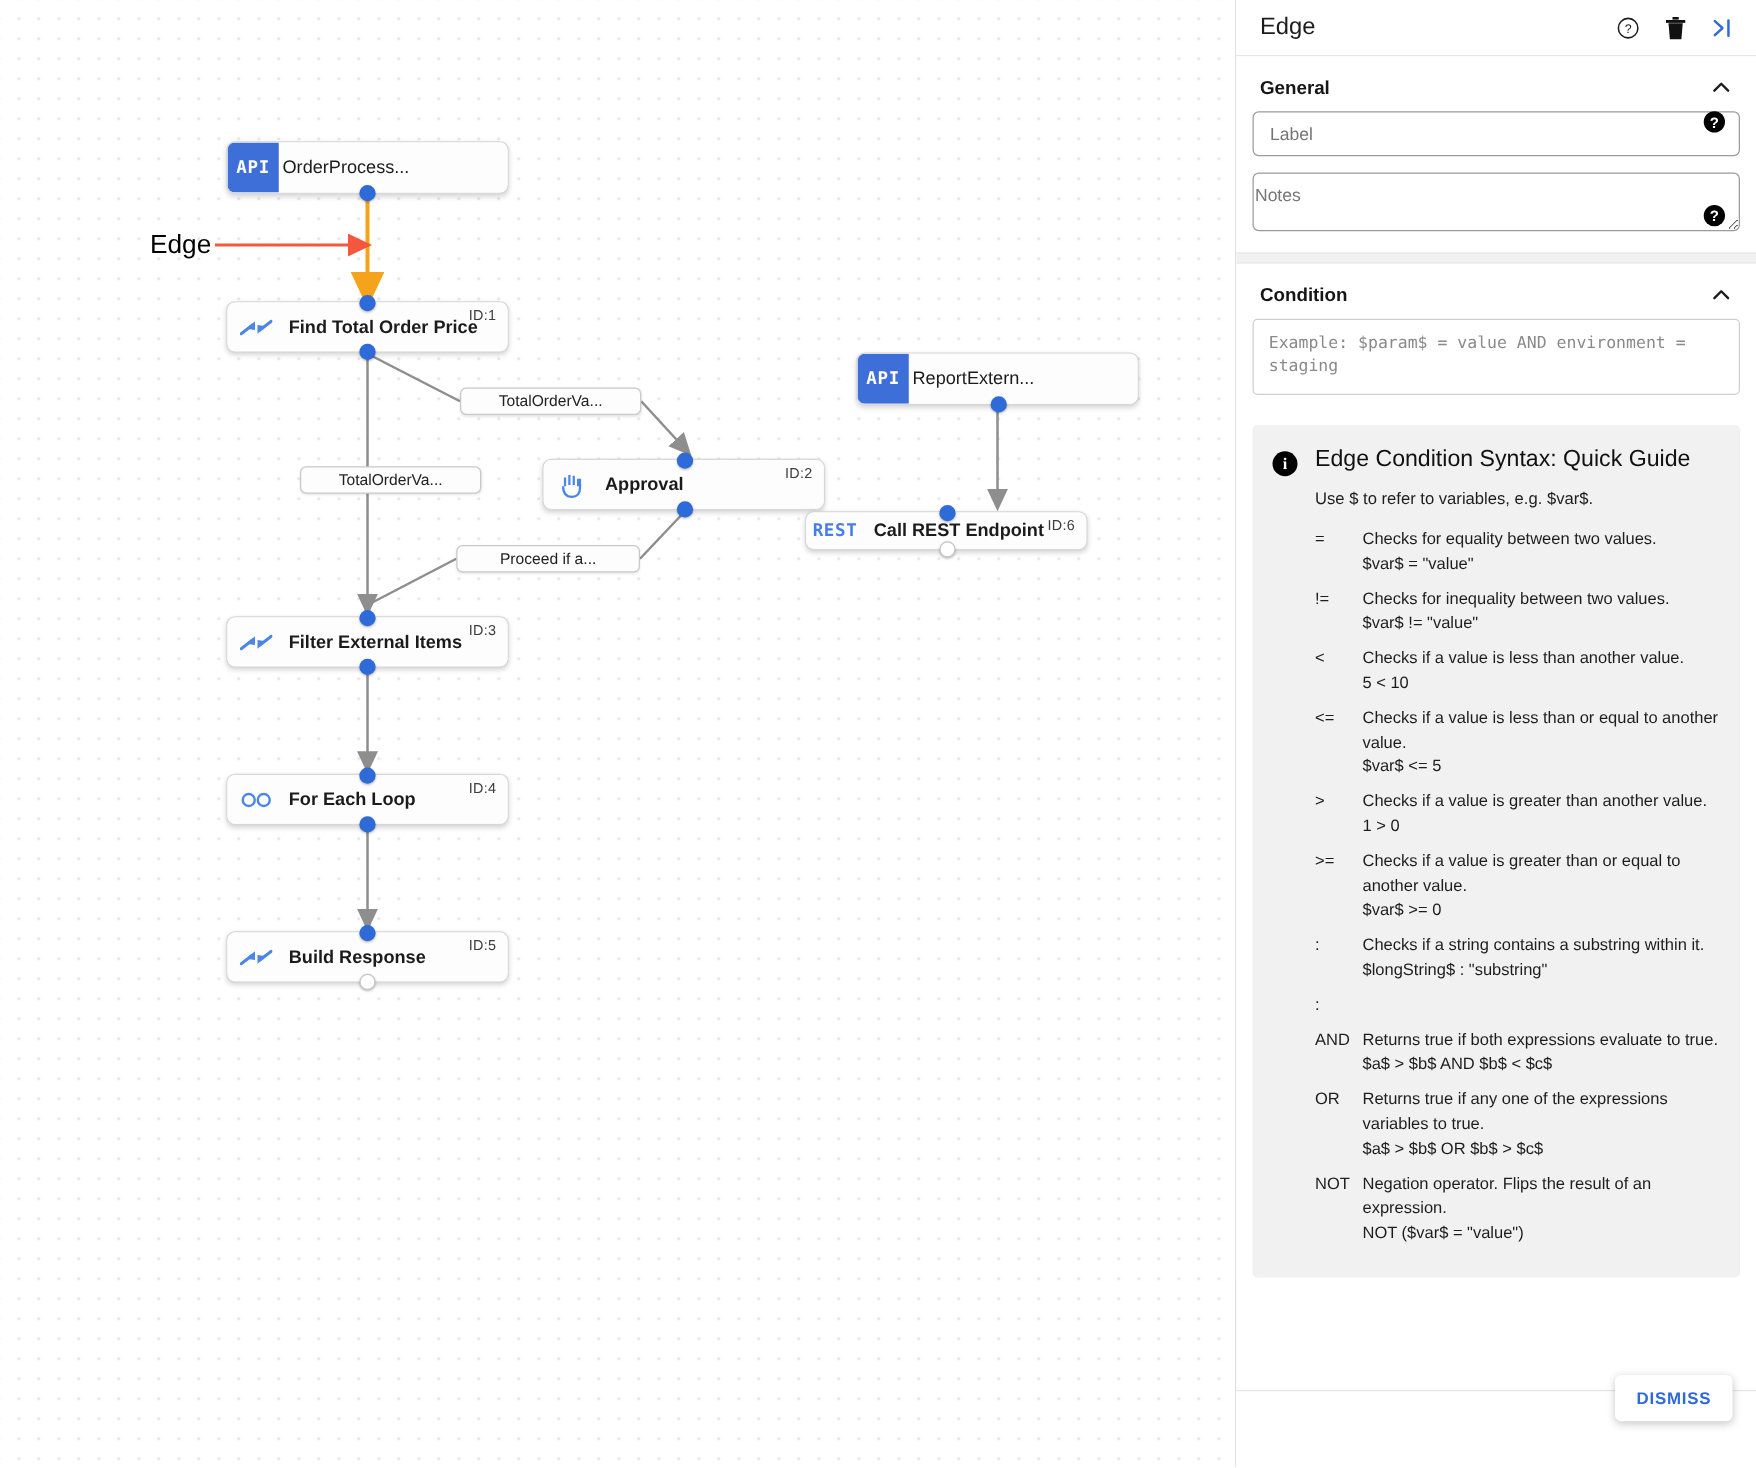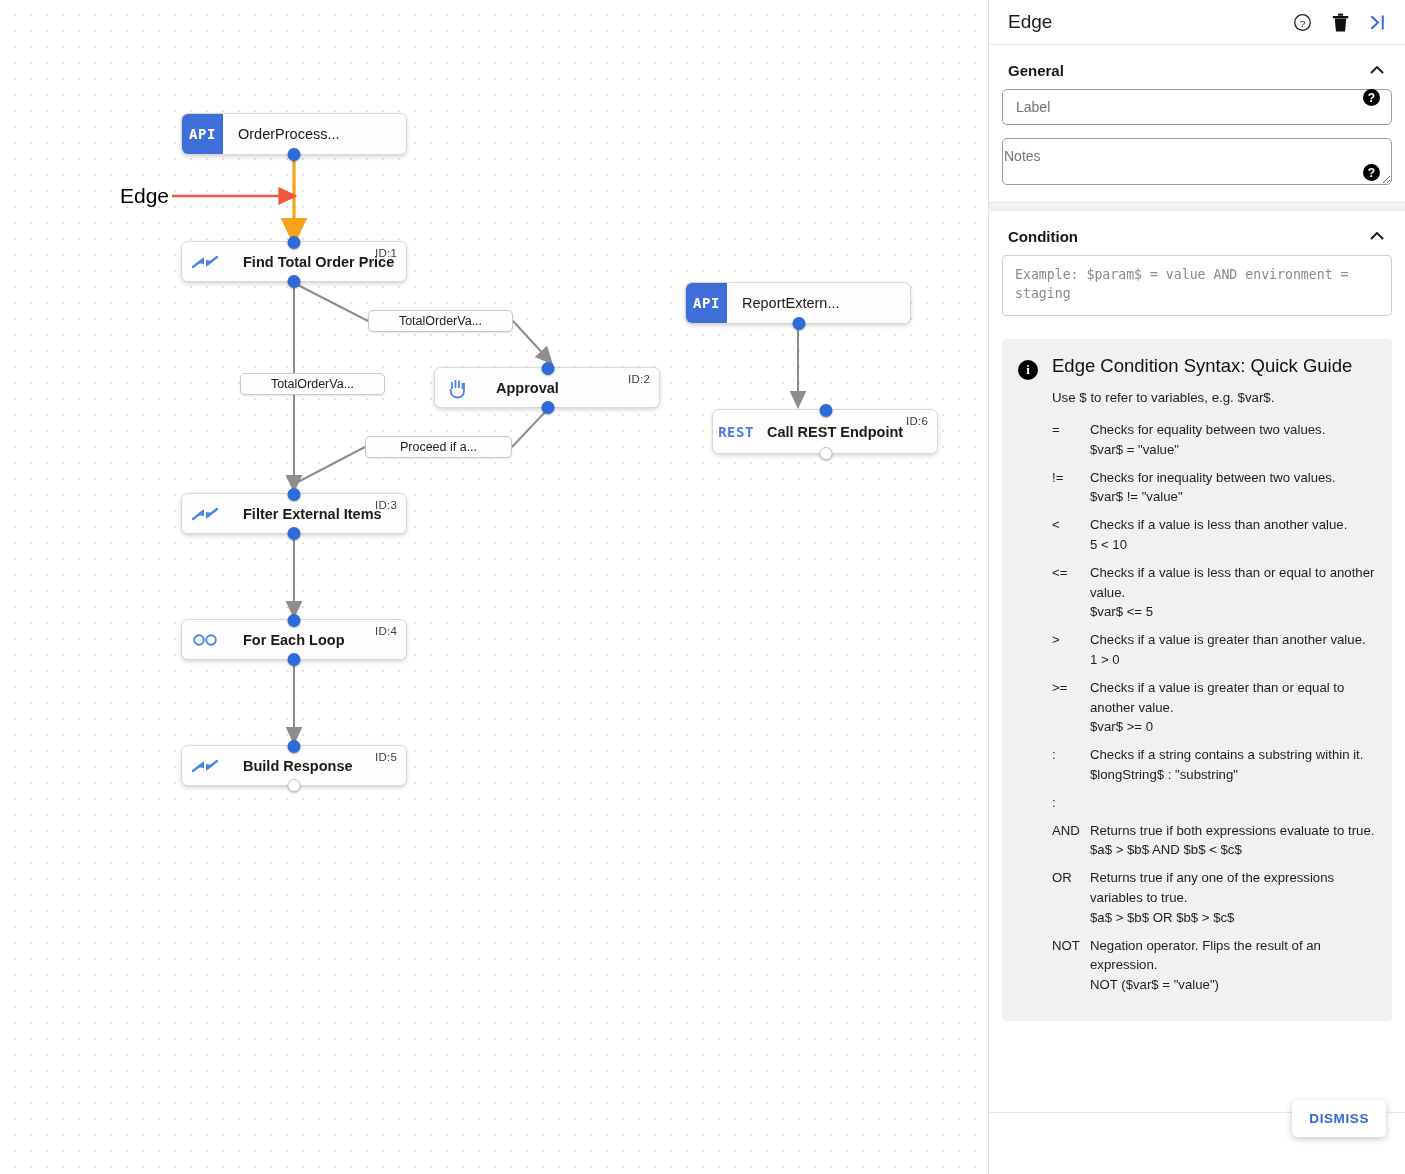--- a/index.html
+++ b/index.html
@@ -41,21 +41,21 @@
     display: flex; align-items: center; justify-content: center;
     font-family: "DejaVu Sans Mono", monospace;
     font-size: 14px; font-weight: 700; letter-spacing: 0.5px;
   }
   .badge.rest {
     background: transparent; color: #4a7ce8;
     font-family: "DejaVu Sans Mono", monospace;
     font-size: 14px; font-weight: 700; width: 46px;
   }
   .node-title {
-    padding-left: 15px;
+    padding-left: 3px;
     font-size: 14.5px;
     color: #1b1b1b;
     white-space: nowrap;
   }
   .node-title.plain { font-weight: 400; }
   .node-title.bold { font-weight: 700; }
   .node-id {
     position: absolute; right: 9px; top: 5px;
     font-size: 11.5px; color: #3d3d3d; letter-spacing: .2px;
   }
@@ -362,21 +362,21 @@
     </div>
 
     <div class="node" style="left:685px; top:282px; width:226px; height:42px;">
       <div class="node-inner">
         <div class="badge">API</div>
         <div class="node-title plain">ReportExtern...</div>
       </div>
       <div class="port bottom" style="left:113px;"></div>
     </div>
 
-    <div class="node" style="left:712px; top:409px; width:226px; height:45px;">
+    <div class="node" style="left:644px; top:409px; width:226px; height:31px;">
       <div class="node-inner">
         <div class="badge rest">REST</div>
         <div class="node-title bold" style="padding-left:8px;">Call REST Endpoint</div>
       </div>
       <div class="node-id">ID:6</div>
       <div class="port top" style="left:113px;"></div>
       <div class="port bottom hollow" style="left:113px;"></div>
     </div>
 
     <div class="edge-label" style="left:368px; top:310px; width:145px;">TotalOrderVa...</div>

